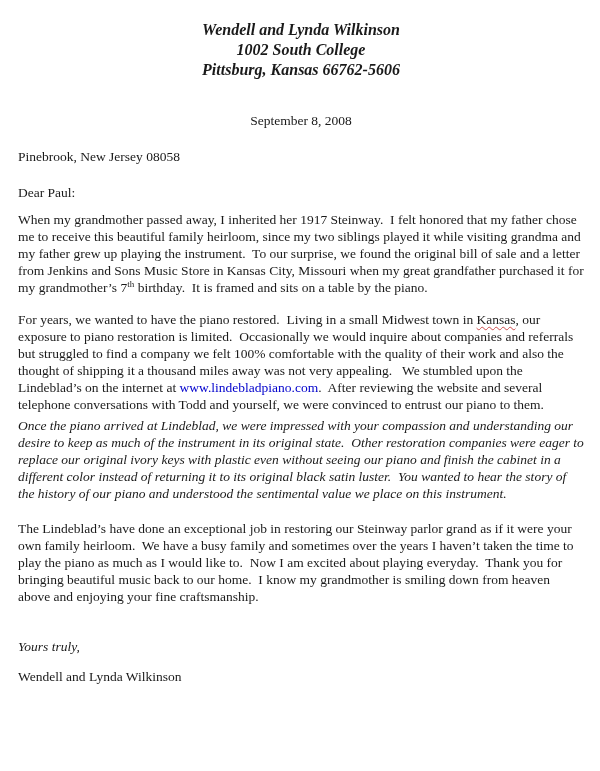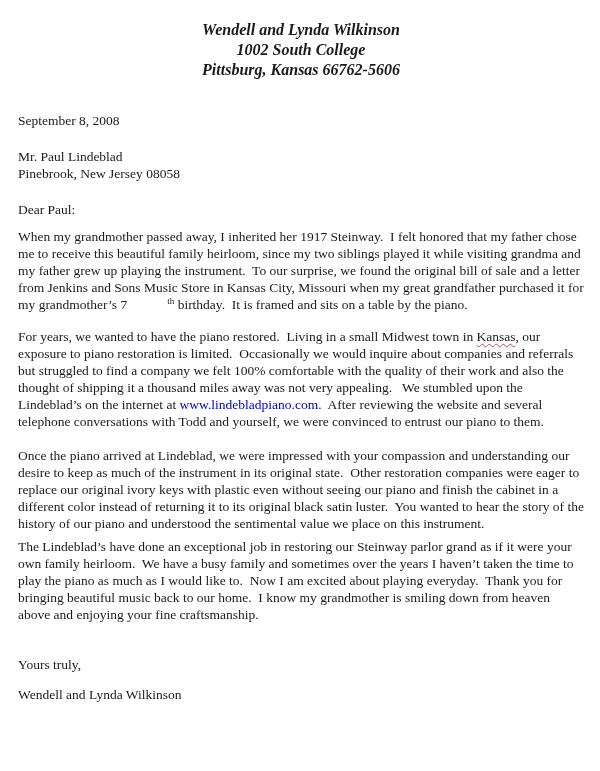--- a/index.html
+++ b/index.html
@@ -15,35 +15,34 @@
     line-height: 17px;
     overflow: hidden;
   }
   .letterhead {
     text-align: center;
     font-weight: bold;
     font-style: italic;
     font-size: 16px;
     line-height: 20px;
   }
-  .date-line   { margin-top: 32px; }
+  .date-line   { margin-top: 32px; text-align: center; }
   .recipient   { margin-top: 19px; }
   .salutation  { margin-top: 19px; }
   .para        { white-space: pre-wrap; }
   .para-1      { margin-top: 10px; }
   .para-2      { margin-top: 15px; }
-  .para-3      { margin-top: 17px; }
-  .para-4      { margin-top: 6px; }
-  .closing     { margin-top: 33px; }
+  .para-3      { margin-top: 4px; font-style: italic; }
+  .para-4      { margin-top: 18px; }
+  .closing     { margin-top: 33px; font-style: italic; }
   .signature   { margin-top: 13px; }
   .sup {
     vertical-align: super;
     font-size: 9px;
     line-height: 0;
-    margin-left: 40px;
   }
   .spellcheck {
     text-decoration-line: underline;
     text-decoration-style: wavy;
     text-decoration-thickness: 1px;
     text-underline-offset: 2px;
     margin-top: 48px;
   }
   .doc-link {
     cursor: pointer;
@@ -56,21 +55,20 @@
 
   <div class="letterhead">
     <div>Wendell and Lynda Wilkinson</div>
     <div>1002 South College</div>
     <div>Pittsburg, Kansas  66762-5606</div>
   </div>
 
   <div class="date-line">September 8, 2008</div>
 
   <div class="recipient">
-    <div>Mr. Paul Lindeblad</div>
     <div>Pinebrook, New Jersey  08058</div>
   </div>
 
   <div class="salutation">Dear Paul:</div>
 
   <div class="para para-1"><span>When my grandmother passed away, I inherited her 1917 Steinway.  I felt honored that my father chose me to receive this beautiful family heirloom, since my two siblings played it while visiting grandma and my father grew up playing the instrument.  To our surprise, we found the original bill of sale and a letter from Jenkins and Sons Music Store in Kansas City, Missouri when my great grandfather purchased it for my grandmother’s 7</span><span class="sup">th</span><span> birthday.  It is framed and sits on a table by the piano.</span></div>
 
   <div class="para para-2"><span>For years, we wanted to have the piano restored.  Living in a small Midwest town in </span><span class="spellcheck" style="text-decoration-color: rgb(204, 75, 75);">Kansas</span><span>, our exposure to piano restoration is limited.  Occasionally we would inquire about companies and referrals but struggled to find a company we felt 100% comfortable with the quality of their work and also the thought of shipping it a thousand miles away was not very appealing.   We stumbled upon the Lindeblad’s on the internet at </span><a class="doc-link" style="color: rgb(0, 0, 204);">www.lindebladpiano.com</a><span>.  After reviewing the website and several telephone conversations with Todd and yourself, we were convinced to entrust our piano to them.</span></div>
 
   <div class="para para-3">Once the piano arrived at Lindeblad, we were impressed with your compassion and understanding our desire to keep as much of the instrument in its original state.  Other restoration companies were eager to replace our original ivory keys with plastic even without seeing our piano and finish the cabinet in a different color instead of returning it to its original black satin luster.  You wanted to hear the story of the history of our piano and understood the sentimental value we place on this instrument.</div>

